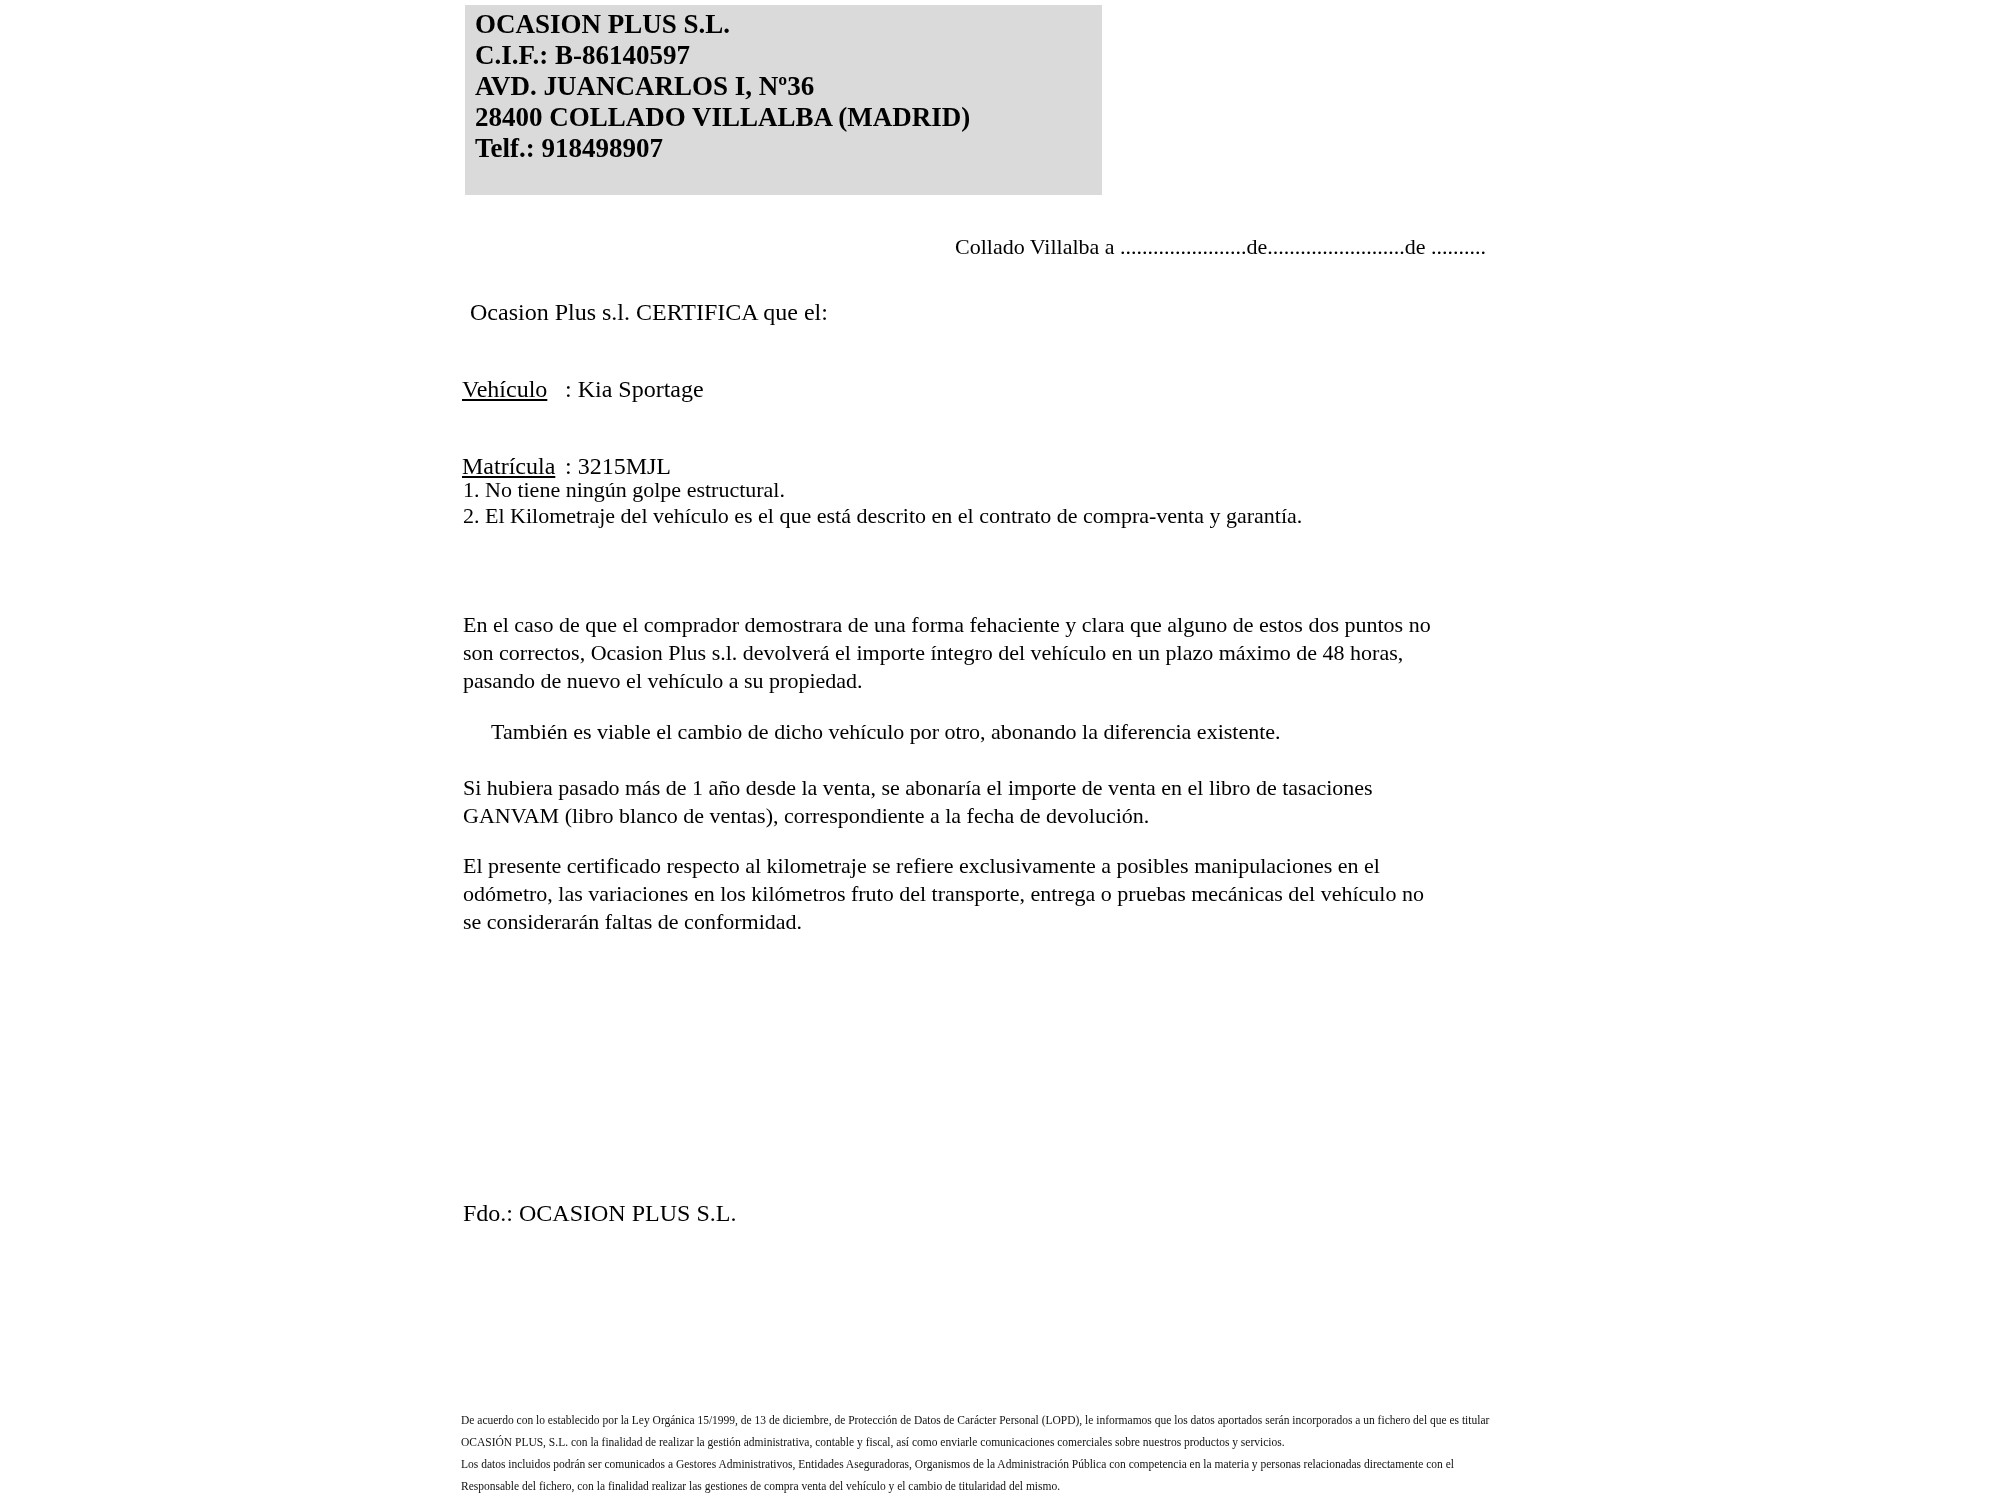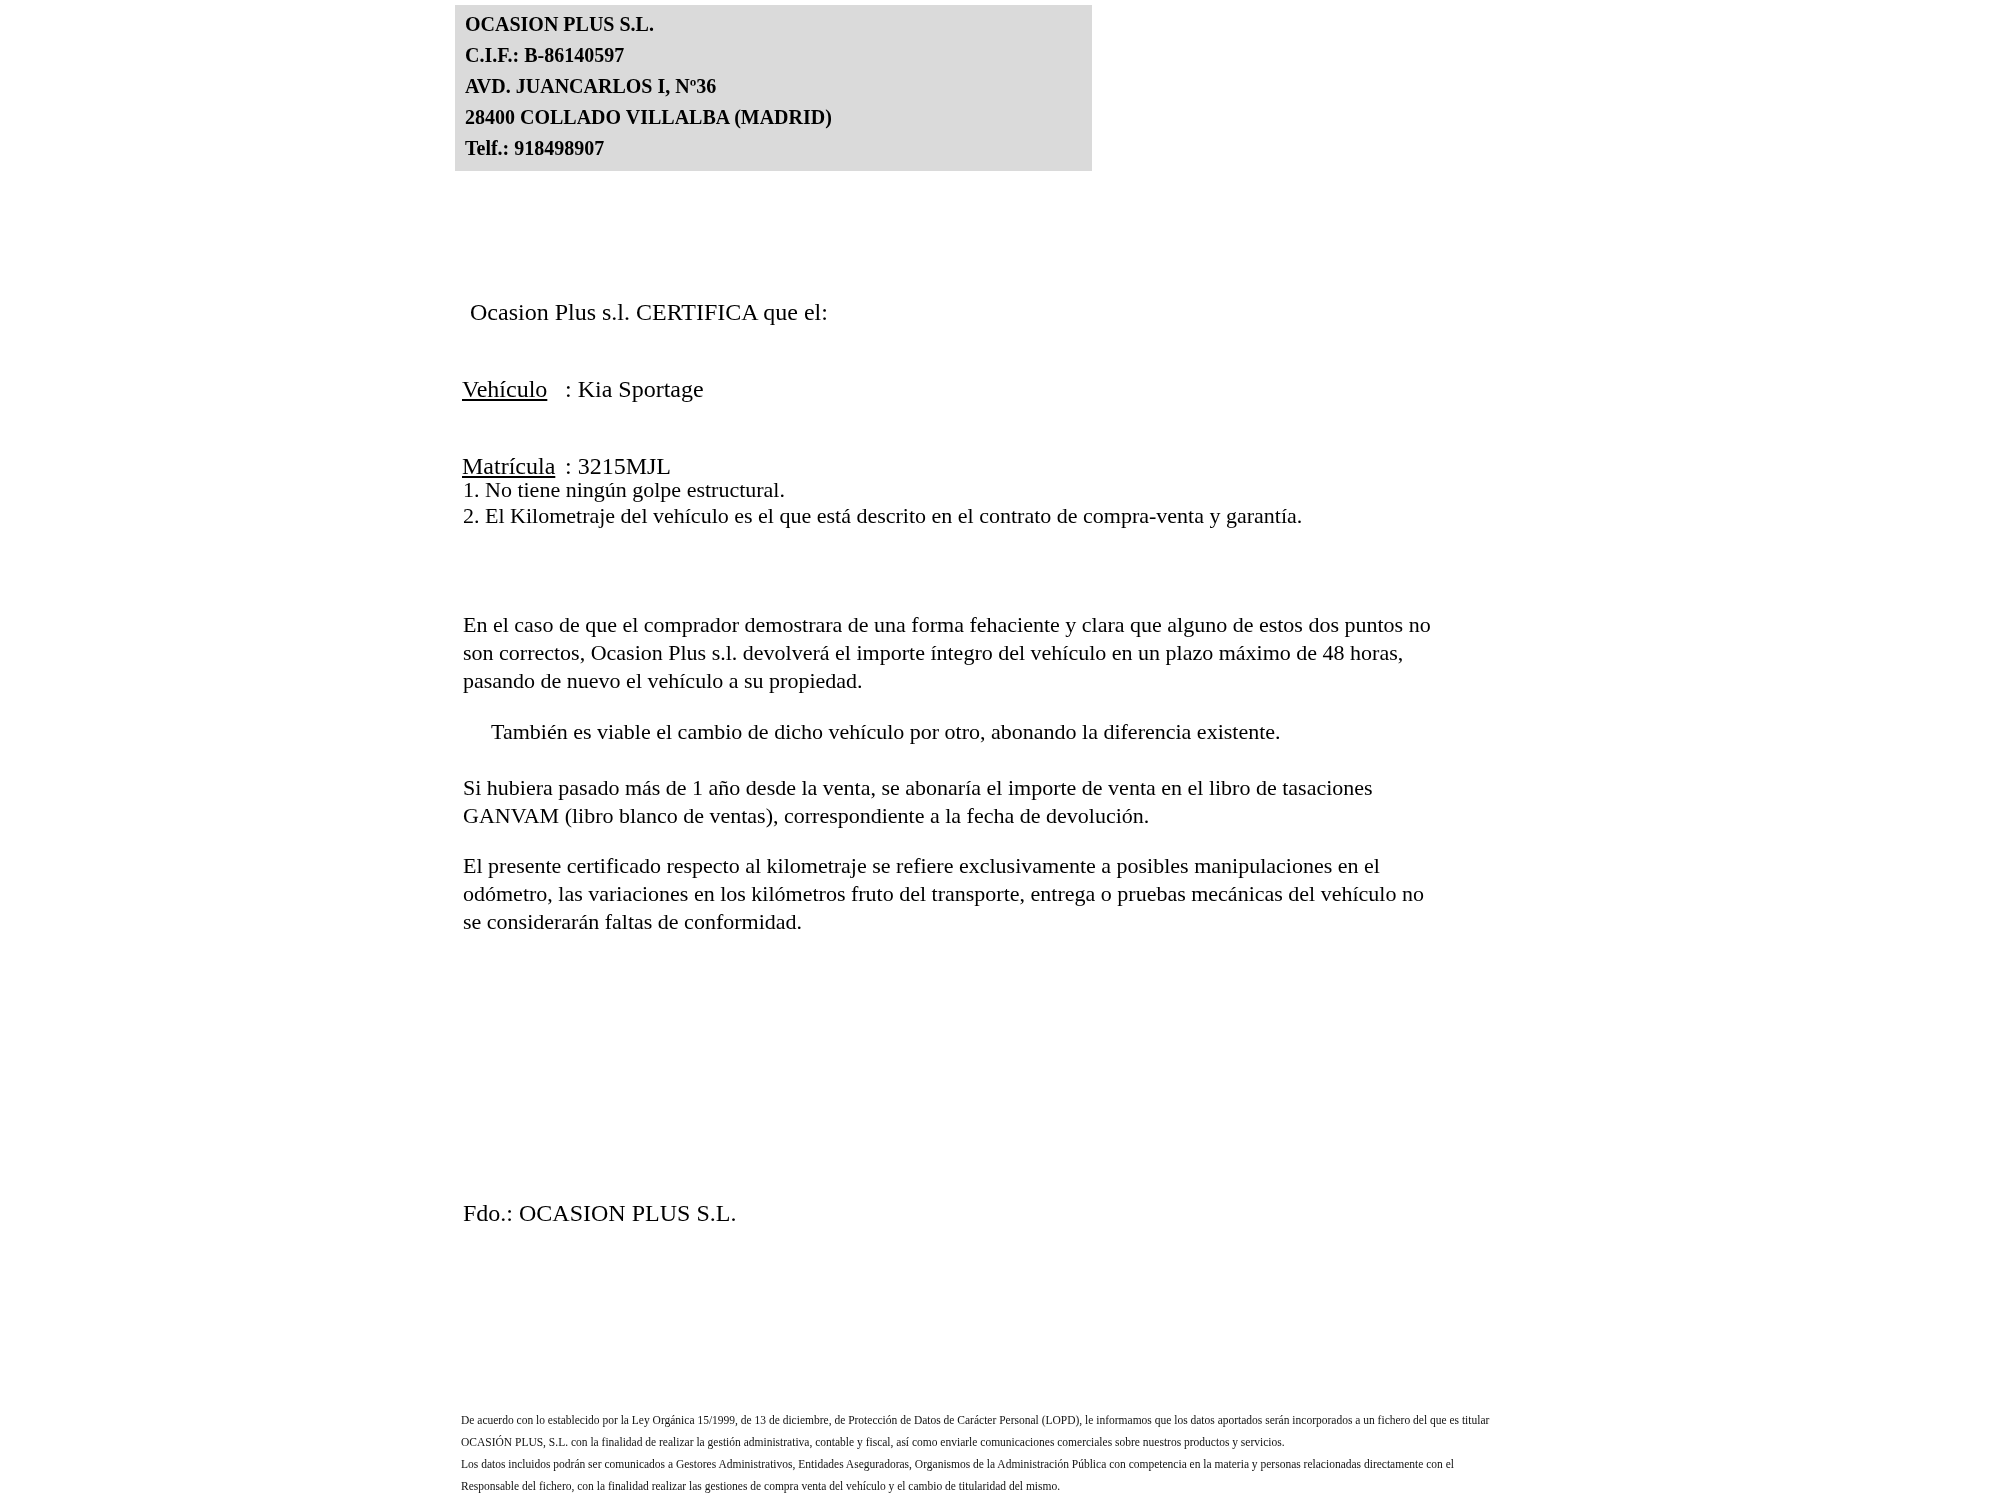--- a/index.html
+++ b/index.html
@@ -8,26 +8,26 @@
     background: #ffffff;
     font-family: "Liberation Serif", "DejaVu Serif", serif;
     color: #000000;
     overflow: hidden;
     position: relative;
   }
   .page { position: absolute; inset: 0; background: #ffffff; }
 
   .header-box {
     position: absolute;
-    left: 455px; top: 5px;
-    width: 637px; height: 166px;
+    left: 465px; top: 5px;
+    width: 637px; height: 190px;
     background: #dadada;
     padding: 4px 0 0 10px;
     font-weight: bold;
-    font-size: 20px;
+    font-size: 27px;
     line-height: 31px;
     white-space: nowrap;
   }
 
   .date-line {
     position: absolute;
     left: 955px; top: 233px;
     font-size: 22px;
     line-height: 28px;
     white-space: nowrap;
@@ -87,20 +87,21 @@
 <div class="page">
 
   <div class="header-box">
     <div>OCASION PLUS S.L.</div>
     <div>C.I.F.: B-86140597</div>
     <div>AVD. JUANCARLOS I, Nº36</div>
     <div>28400 COLLADO VILLALBA (MADRID)</div>
     <div>Telf.: 918498907</div>
   </div>
 
+  <div class="date-line">Collado Villalba a .......................de.........................de ..........</div>
 
   <div class="certify">
     <div class="intro">Ocasion Plus s.l. CERTIFICA que el:</div>
     <div class="row">
       <span class="label">Vehículo</span><span>: Kia Sportage</span>
     </div>
     <div class="row">
       <span class="label">Matrícula</span><span>: 3215MJL</span>
     </div>
   </div>

